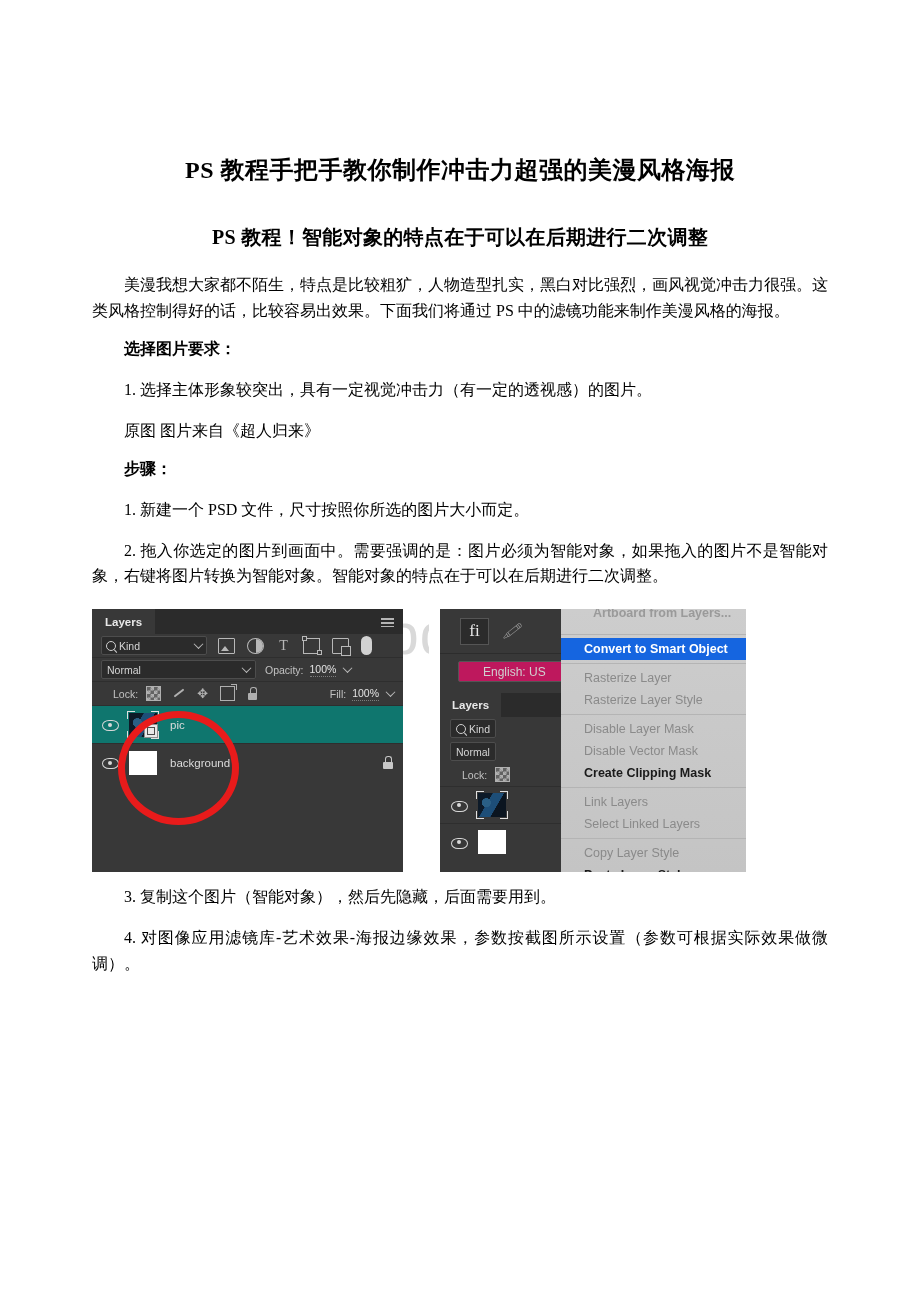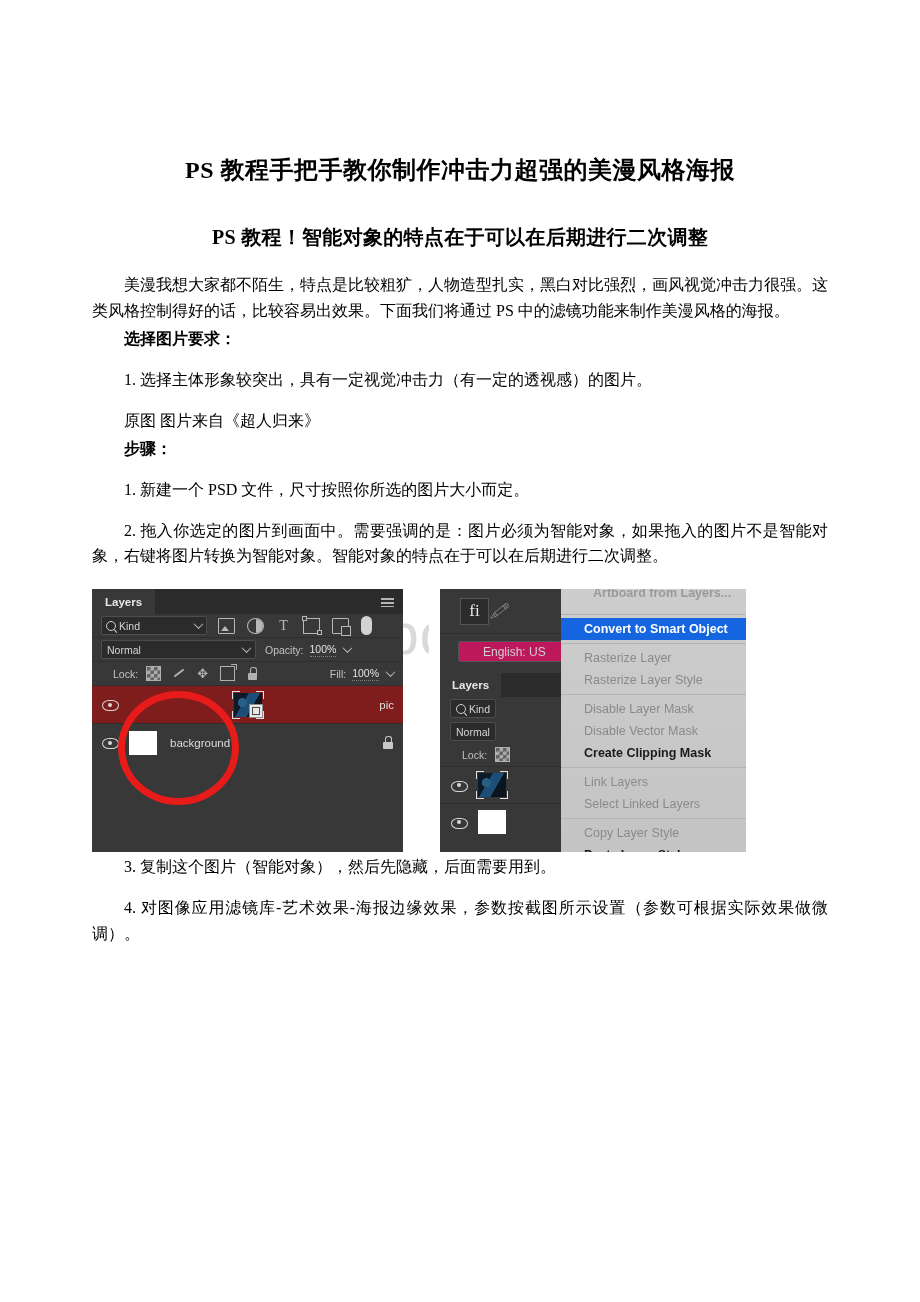--- a/index.html
+++ b/index.html
@@ -68,21 +68,21 @@
   
   p.para {
     margin: 0;
     font-size: 16px;
     line-height: 1.62;
     text-align: justify;
     text-justify: inter-ideograph;
   }
   p.indent { text-indent: 2em; }
   p.gap-lg  { margin-top: 22px; }
-  p.gap-md  { margin-top: 2px; }
+  p.gap-md  { margin-top: 12px; }
   p.gap-sm  { margin-top: 15px; }
   p.bold { font-weight: bold; }
 
   
   .figure-row {
     position: relative;
     margin-top: 20px;
     height: 263px;
     display: flex;
     align-items: flex-start;
@@ -255,21 +255,21 @@
     content:""; position:absolute; left:3.6px; top:0; width:5px; height:6px;
     border:1.5px solid #cfcfcf; border-bottom:none; border-radius: 3px 3px 0 0;
   }
   .fill-label { margin-left: auto; font-size: 10.5px; color:#c2c2c2; }
   .fill-value { font-size:10.5px; color:#e2e2e2; margin-left:6px; border-bottom:1px dotted #7d7d7d; padding-bottom:1px;}
 
   .layer-row {
     display: flex; align-items: center; height: 37px;
     padding: 0 9px; border-top: 1px solid #2e2e2e;
   }
-  .layer-row.selected { background: #7f1d1d; justify-content: space-between; }
+  .layer-row.selected { background: #0f766e; }
   .eye {
     width: 17px; height: 17px; flex: 0 0 auto; margin-right: 9px;
     position: relative;
   }
   .eye::before {
     content:""; position:absolute; left:1px; top:4px; width:15px; height:9px;
     border:1.5px solid #d8d8d8; border-radius: 50% / 60%;
   }
   .eye::after {
     content:""; position:absolute; left:6.5px; top:6.5px; width:4px; height:4px;
@@ -338,21 +338,21 @@
     overflow: hidden;
     background: #ffffff;
     font-family: "Liberation Sans", "DejaVu Sans", sans-serif;
     flex: 0 0 auto;
   }
   .shot-left {
     position: absolute; left: 11px; top: 0; width: 121px; bottom: 0;
     background: #383838; color: #c8c8c8;
   }
   .opt-bar {
-    height: 44px; display:flex; align-items:center; padding-left: 20px; 
+    height: 44px; display:flex; align-items:center; padding-left: 20px; gap: 13px;
     border-bottom: 1px solid #2c2c2c;
   }
   .fi-box {
     width: 27px; height: 25px; background: #2b2b2b; border:1px solid #555;
     display:flex; align-items:center; justify-content:center;
     font-family:"Liberation Serif", serif; font-size:17px; color:#e6e6e6;
   }
   .warp-icon { font-size: 15px; color:#9a9a9a; font-style: italic; }
   .lang-box {
     margin: 7px 0 0 18px; height: 19px; width: 96px;

